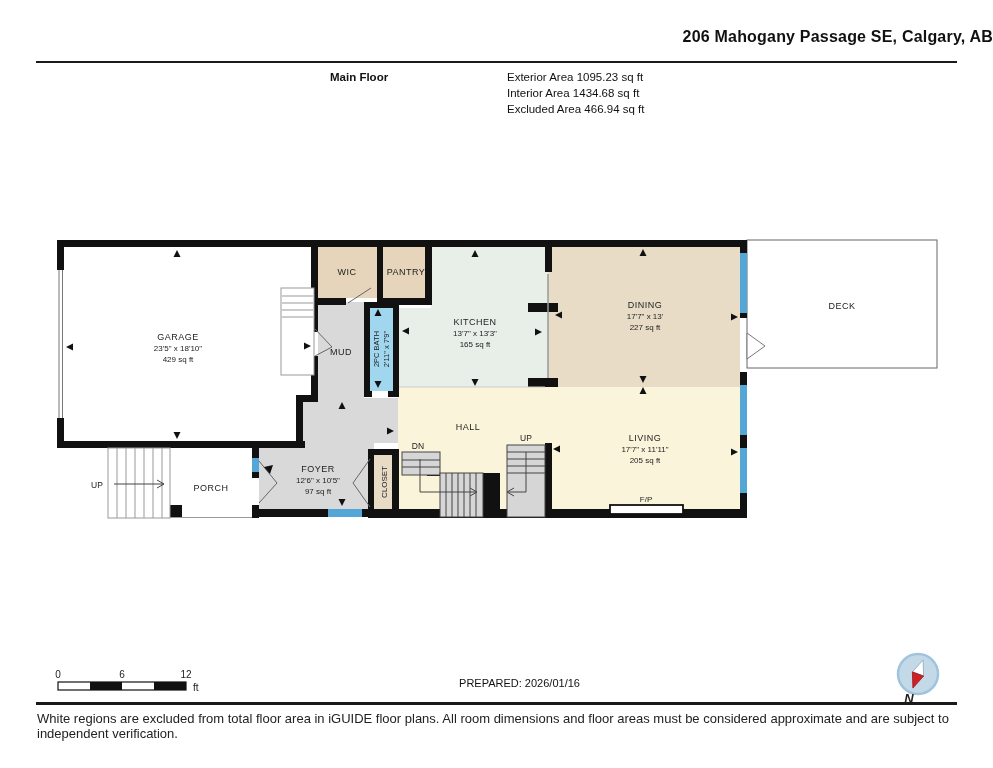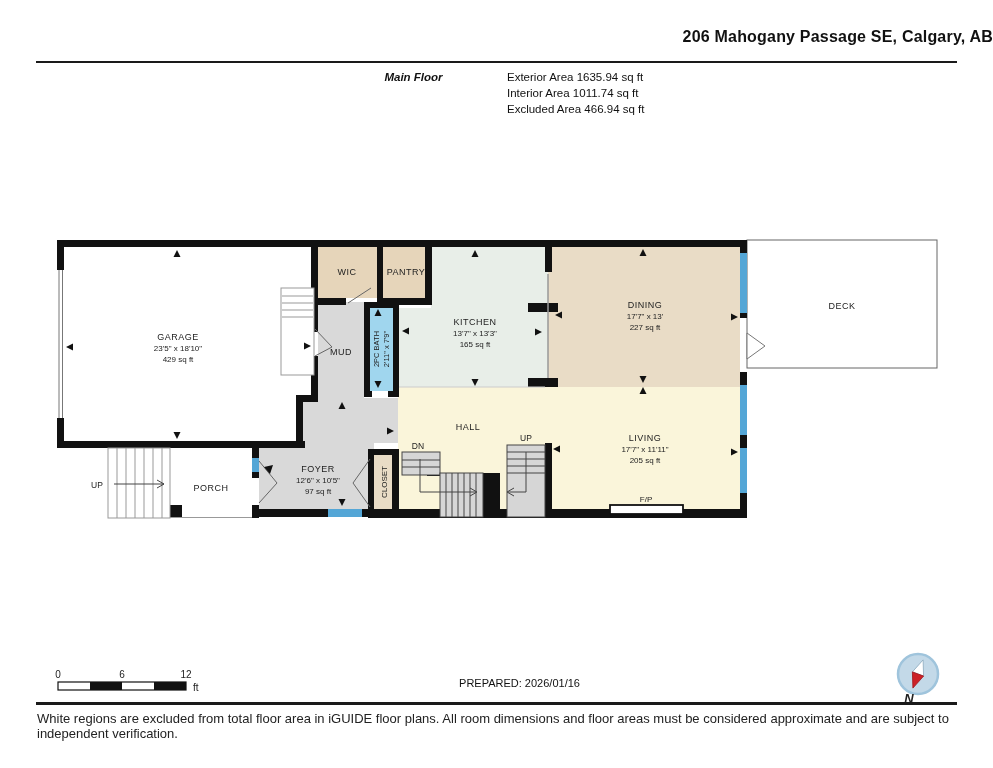--- a/index.html
+++ b/index.html
@@ -1,22 +1,22 @@
 <!DOCTYPE html>
 <html><head>
 <meta charset="utf-8">
 <style>
   html,body{margin:0;padding:0;background:#ffffff;}
   #page{position:relative;width:993px;height:768px;background:#fff;overflow:hidden;
         font-family:"Liberation Sans", sans-serif;color:#111;}
   .title{position:absolute;left:0;top:28px;width:100%;text-align:right;
          font-size:16px;font-weight:bold;letter-spacing:.2px;}
   .hrule{position:absolute;left:36px;right:36px;height:2px;background:#1a1a1a;}
-  .floorlabel{position:absolute;left:330px;top:69px;width:167px;text-align:center;
-              font-size:11.5px;font-weight:bold;line-height:16px;font-style:italic;}
+  .floorlabel{position:absolute;left:330px;top:69px;width:167px;text-align:left;
+              font-size:11.5px;font-weight:bold;line-height:16px;}
   .arealines{position:absolute;left:507px;top:69px;font-size:11.5px;line-height:16px;}
   .prepared{position:absolute;left:0;top:677px;width:100%;text-align:center;font-size:11px;padding-left:23px;}
   .disclaimer{position:absolute;left:37px;top:711px;font-size:13px;color:#222;}
   svg{position:absolute;left:0;top:0;}
   svg text{font-family:"Liberation Sans", sans-serif;fill:#222;}
   .rname{font-size:9px;text-anchor:middle;letter-spacing:.5px;}
   .rdim{font-size:8px;text-anchor:middle;}
   .stairlbl{font-size:8.5px;text-anchor:middle;}
   .wall{fill:#111111;}
   .win{fill:#54a6d6;}
@@ -33,22 +33,22 @@
 </head>
 <body>
 
 <div id="page">
 
   <div class="title">206 Mahogany Passage SE, Calgary, AB</div>
   <div class="hrule" style="top:61px;"></div>
 
   <div class="floorlabel">Main Floor</div>
   <div class="arealines">
-    <div>Exterior Area 1635.94 sq ft</div>
-    <div>Interior Area 1011.74 sq ft</div>
+    <div>Exterior Area 1095.23 sq ft</div>
+    <div>Interior Area 1434.68 sq ft</div>
     <div>Excluded Area 466.94 sq ft</div>
   </div>
 
   <svg width="993" height="768" viewBox="0 0 993 768">
 
     <g>
       <rect x="318" y="247" width="59" height="51" class="tan1"></rect>
       <rect x="383" y="247" width="48" height="51" class="tan1"></rect>
       <path d="M431,247 L548,247 L548,387 L399,387 L399,308 L431,308 Z" class="kitchen"></path>
       <rect x="548" y="247" width="192" height="140" class="tan2"></rect>

